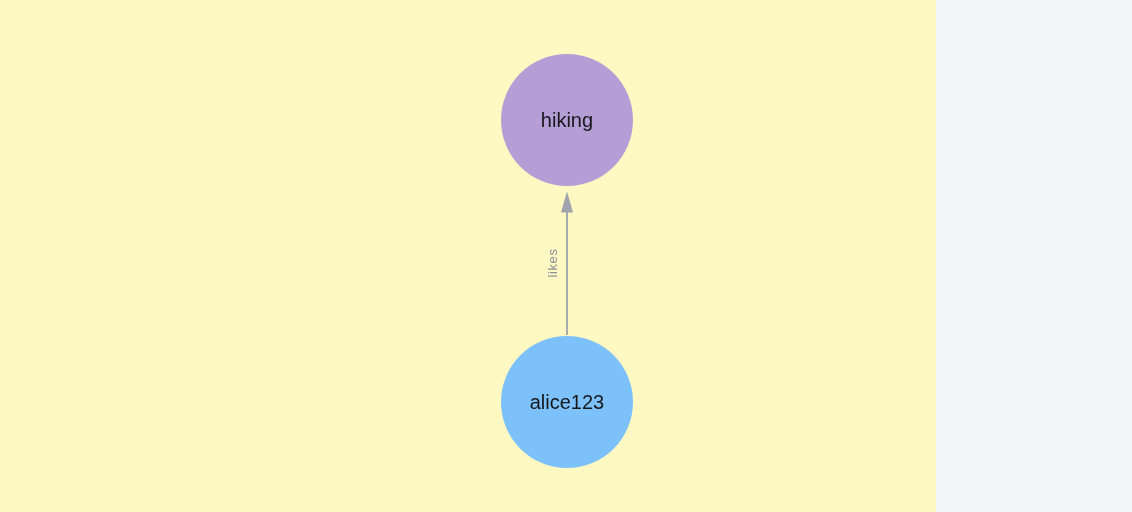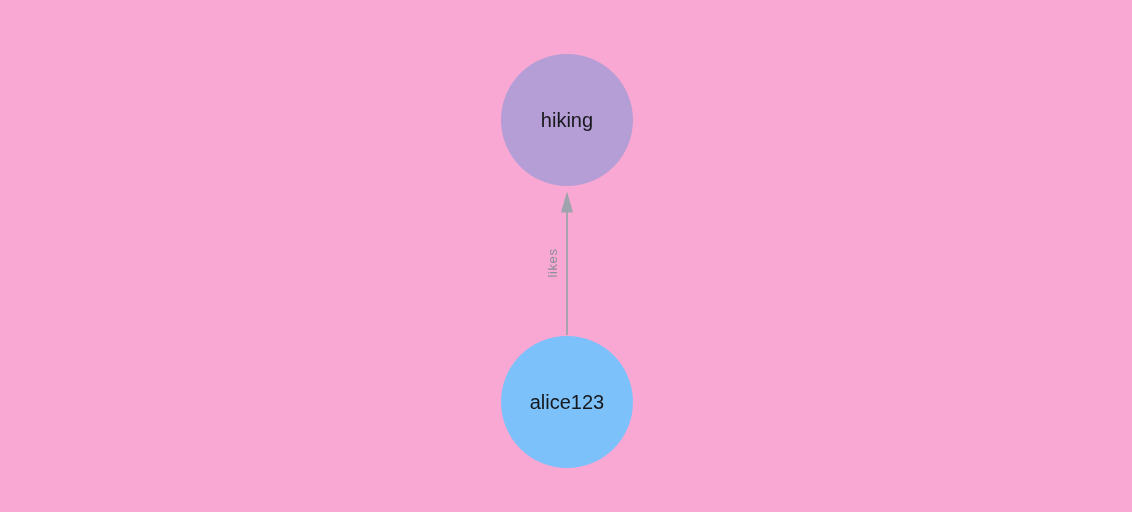--- a/index.html
+++ b/index.html
@@ -5,23 +5,23 @@
   html, body {
     margin: 0;
     padding: 0;
     width: 1132px;
     height: 512px;
     background: #f4f5f6;
     overflow: hidden;
   }
   .stage {
     position: relative;
-    width: 1132px;
+    width: 936px;
     height: 512px;
-    background: #f9a8d4;
+    background: #fef9c3;
   }
   svg {
     display: block;
   }
   text {
     font-family: "Liberation Sans", sans-serif;
   }
   .node-label {
     font-size: 20px;
     font-weight: 400;

